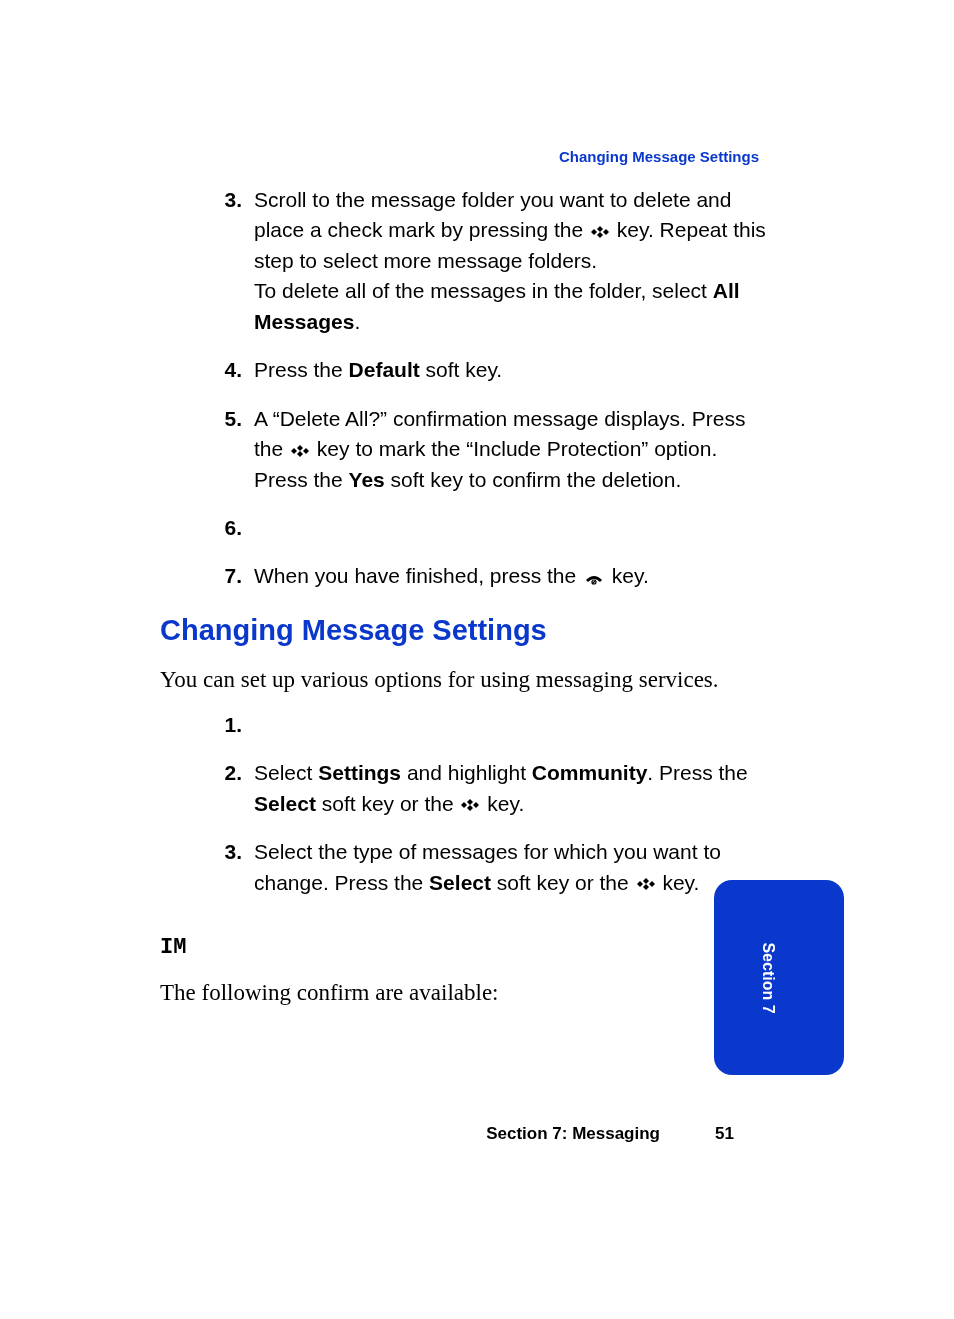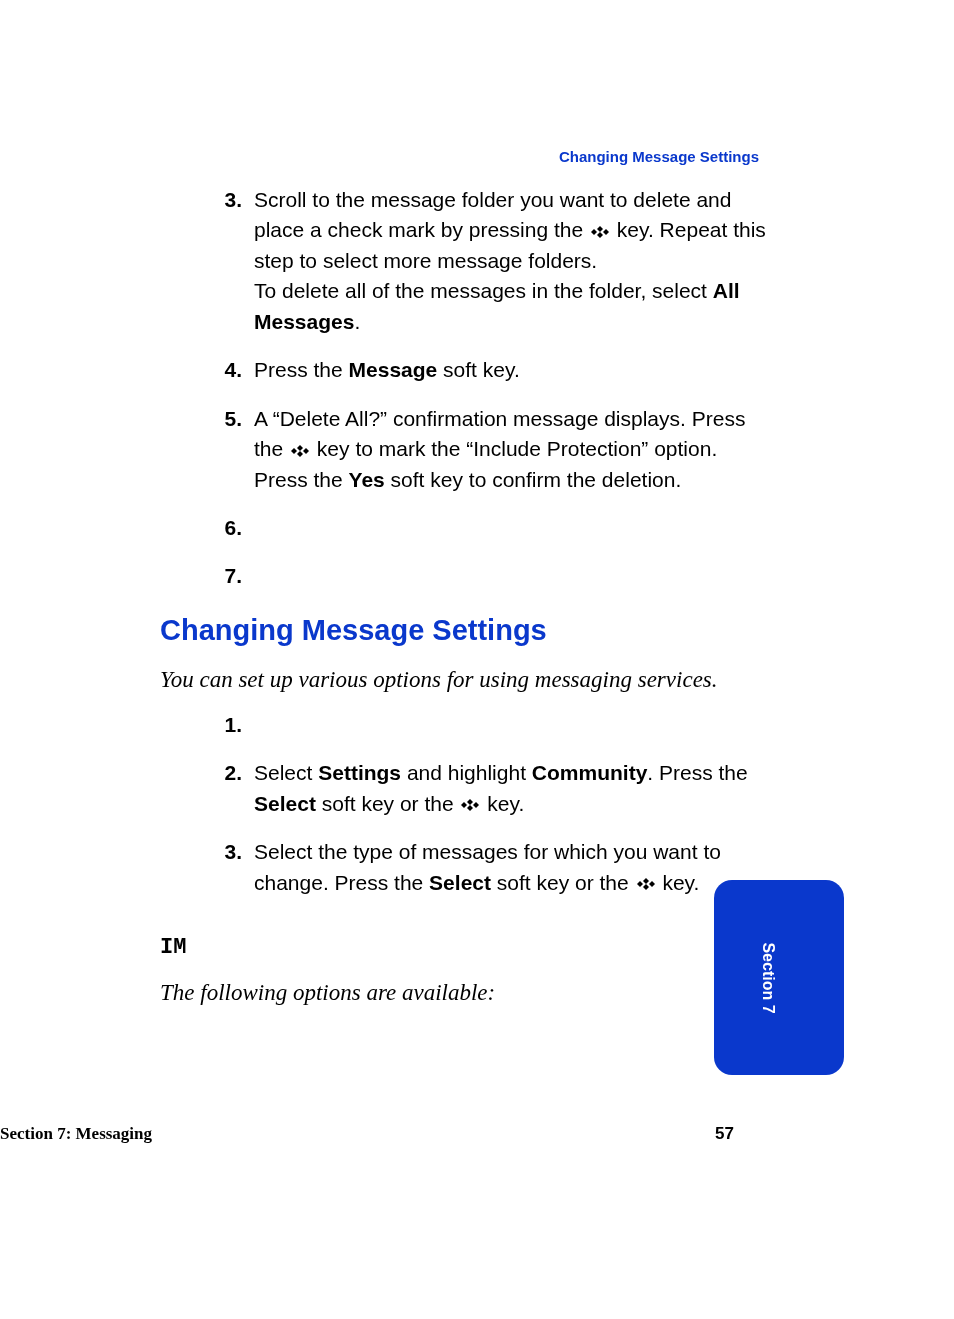--- a/index.html
+++ b/index.html
@@ -72,21 +72,21 @@
     font-family: Georgia, "Times New Roman", serif;
     font-size: 23px;
     line-height: 1.4;
   }
   .sub-head {
     font-family: Liberation Mono, monospace;
     font-weight: bold;
     font-size: 22px;
     margin: 37px 0 10px 0;
   }
-  .para { margin: 17px 0 14px 0; font-style: italic; }
+  .para { margin: 17px 0 14px 0; }
   .side-tab {
     position: absolute;
     right: 110px;
     top: 880px;
     width: 130px;
     height: 195px;
     background: #0a38cc;
     border-radius: 18px;
   }
   .side-tab .label {
@@ -106,22 +106,21 @@
     left: 0;
     width: 954px;
     font-family: Arial, Helvetica, sans-serif;
     font-weight: bold;
     font-size: 17px;
   }
   .footer .title {
     position: absolute;
     left: 0;
     width: 660px;
-    text-align: left;
-    font-family: Liberation Serif, serif;
+    text-align: right;
   }
   .footer .num {
     position: absolute;
     left: 715px;
   }
   svg { display: inline; }
 </style>
 </head>
 <body>
 
@@ -138,38 +137,43 @@
                 <g fill="#000">
                   <polygon points="10,2 13,5 10,8 7,5"></polygon>
                   <polygon points="10,8 13,11 10,14 7,11"></polygon>
                   <polygon points="3,8 6,5 9,8 6,11" transform="translate(-2,0)"></polygon>
                   <polygon points="11,8 14,5 17,8 14,11" transform="translate(2,0)"></polygon>
                 </g>
               </svg></span> key. Repeat this step to select more message folders.<br>To delete all of the messages in the folder, select <b>All Messages</b>.</div>
         </div>
         <div class="li">
           <div class="num">4.</div>
-          <div class="body">Press the <b>Message</b> soft key.</div>
+          <div class="body">Press the <b>Default</b> soft key.</div>
         </div>
         <div class="li">
           <div class="num">5.</div>
           <div class="body">A “Delete All?” confirmation message displays. Press the <span class="icon"><svg width="20" height="16" viewBox="0 0 20 16">
                 <g fill="#000">
                   <polygon points="10,2 13,5 10,8 7,5"></polygon>
                   <polygon points="10,8 13,11 10,14 7,11"></polygon>
                   <polygon points="3,8 6,5 9,8 6,11" transform="translate(-2,0)"></polygon>
                   <polygon points="11,8 14,5 17,8 14,11" transform="translate(2,0)"></polygon>
                 </g>
               </svg></span> key to mark the “Include Protection” option. Press the <b>Yes</b> soft key to confirm the deletion.</div>
         </div>
         <div class="li">
           <div class="num">6.</div>
         </div>
         <div class="li">
           <div class="num">7.</div>
+          <div class="body">When you have finished, press the <span class="icon"><svg width="22" height="16" viewBox="0 0 22 16">
+                <path d="M3 10 Q11 2 19 10 L17 12 Q11 6 5 12 Z" fill="#000"></path>
+                <circle cx="11" cy="12" r="2" fill="none" stroke="#000" stroke-width="1.2"></circle>
+                <line x1="12" y1="11" x2="9" y2="14" stroke="#000" stroke-width="1.2"></line>
+              </svg></span> key.</div>
         </div>
       </div>
 
     <h2 class="section-head">Changing Message Settings</h2>
 
     <p class="serif para">You can set up various options for using messaging services.</p>
 
     <div class="ol" id="list-b">
         <div class="li">
           <div class="num">1.</div>
@@ -193,27 +197,27 @@
                   <polygon points="10,8 13,11 10,14 7,11"></polygon>
                   <polygon points="3,8 6,5 9,8 6,11" transform="translate(-2,0)"></polygon>
                   <polygon points="11,8 14,5 17,8 14,11" transform="translate(2,0)"></polygon>
                 </g>
               </svg></span> key.</div>
         </div>
       </div>
 
     <div class="sub-head">IM</div>
 
-    <p class="serif para" style="width:460px">The following options are available:</p>
+    <p class="serif para" style="width:460px">The following confirm are available:</p>
 
 
   </div>
 
   <div class="side-tab">
     <span class="label">Section 7</span>
   </div>
 
   <div class="footer">
     <span class="title">Section 7: Messaging</span>
-    <span class="num">57</span>
+    <span class="num">51</span>
   </div>
 
 </div>
 
 </body></html>

